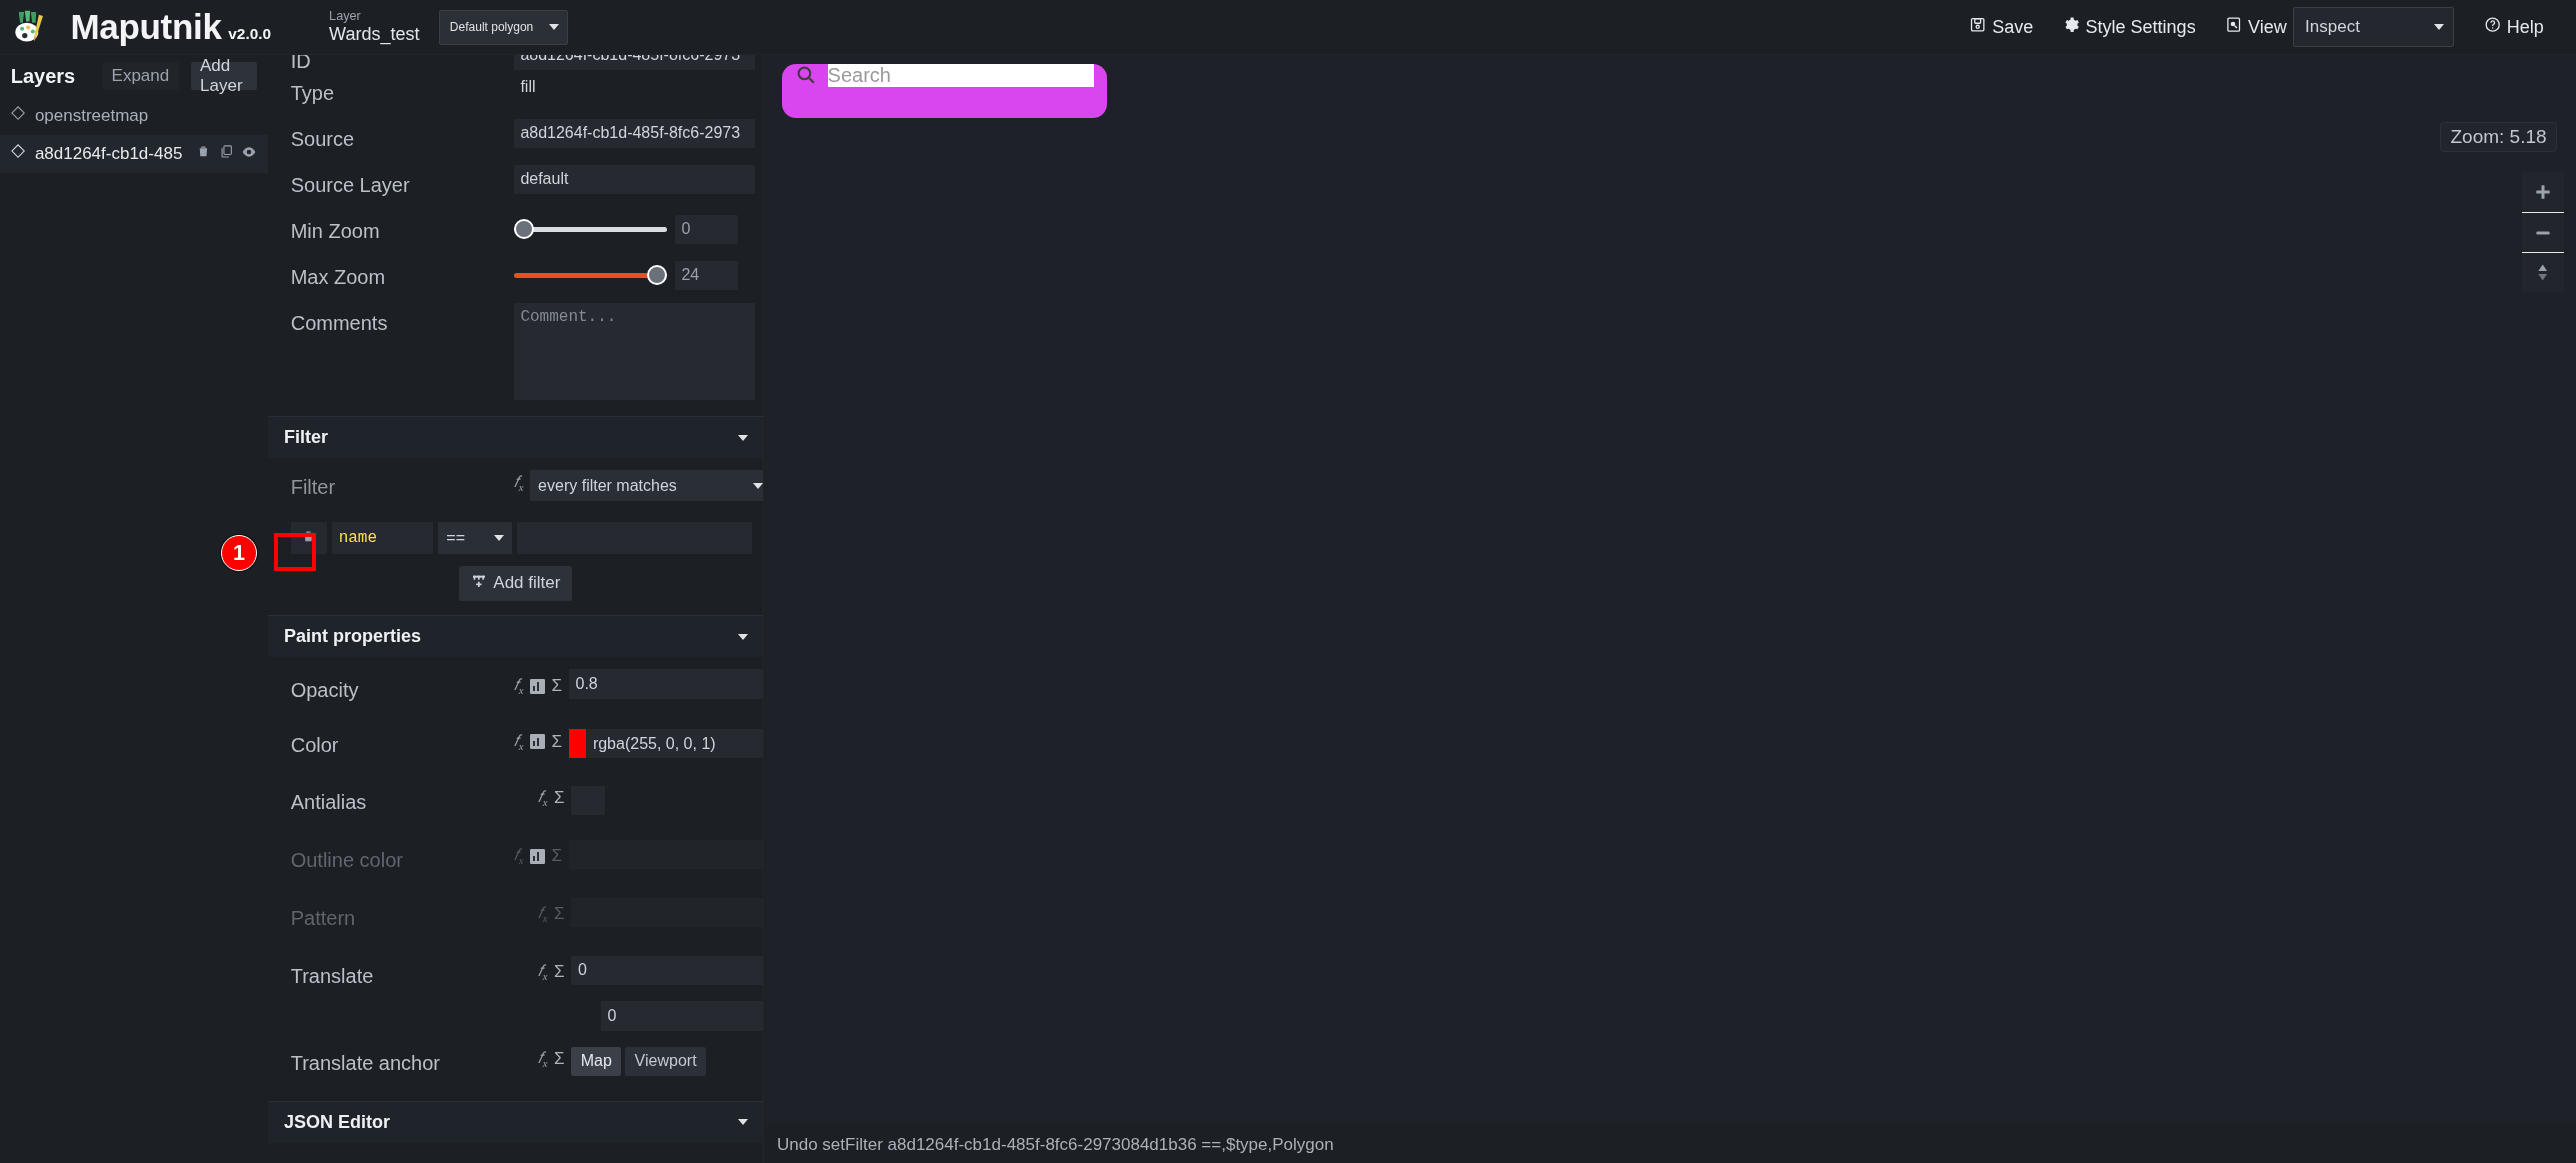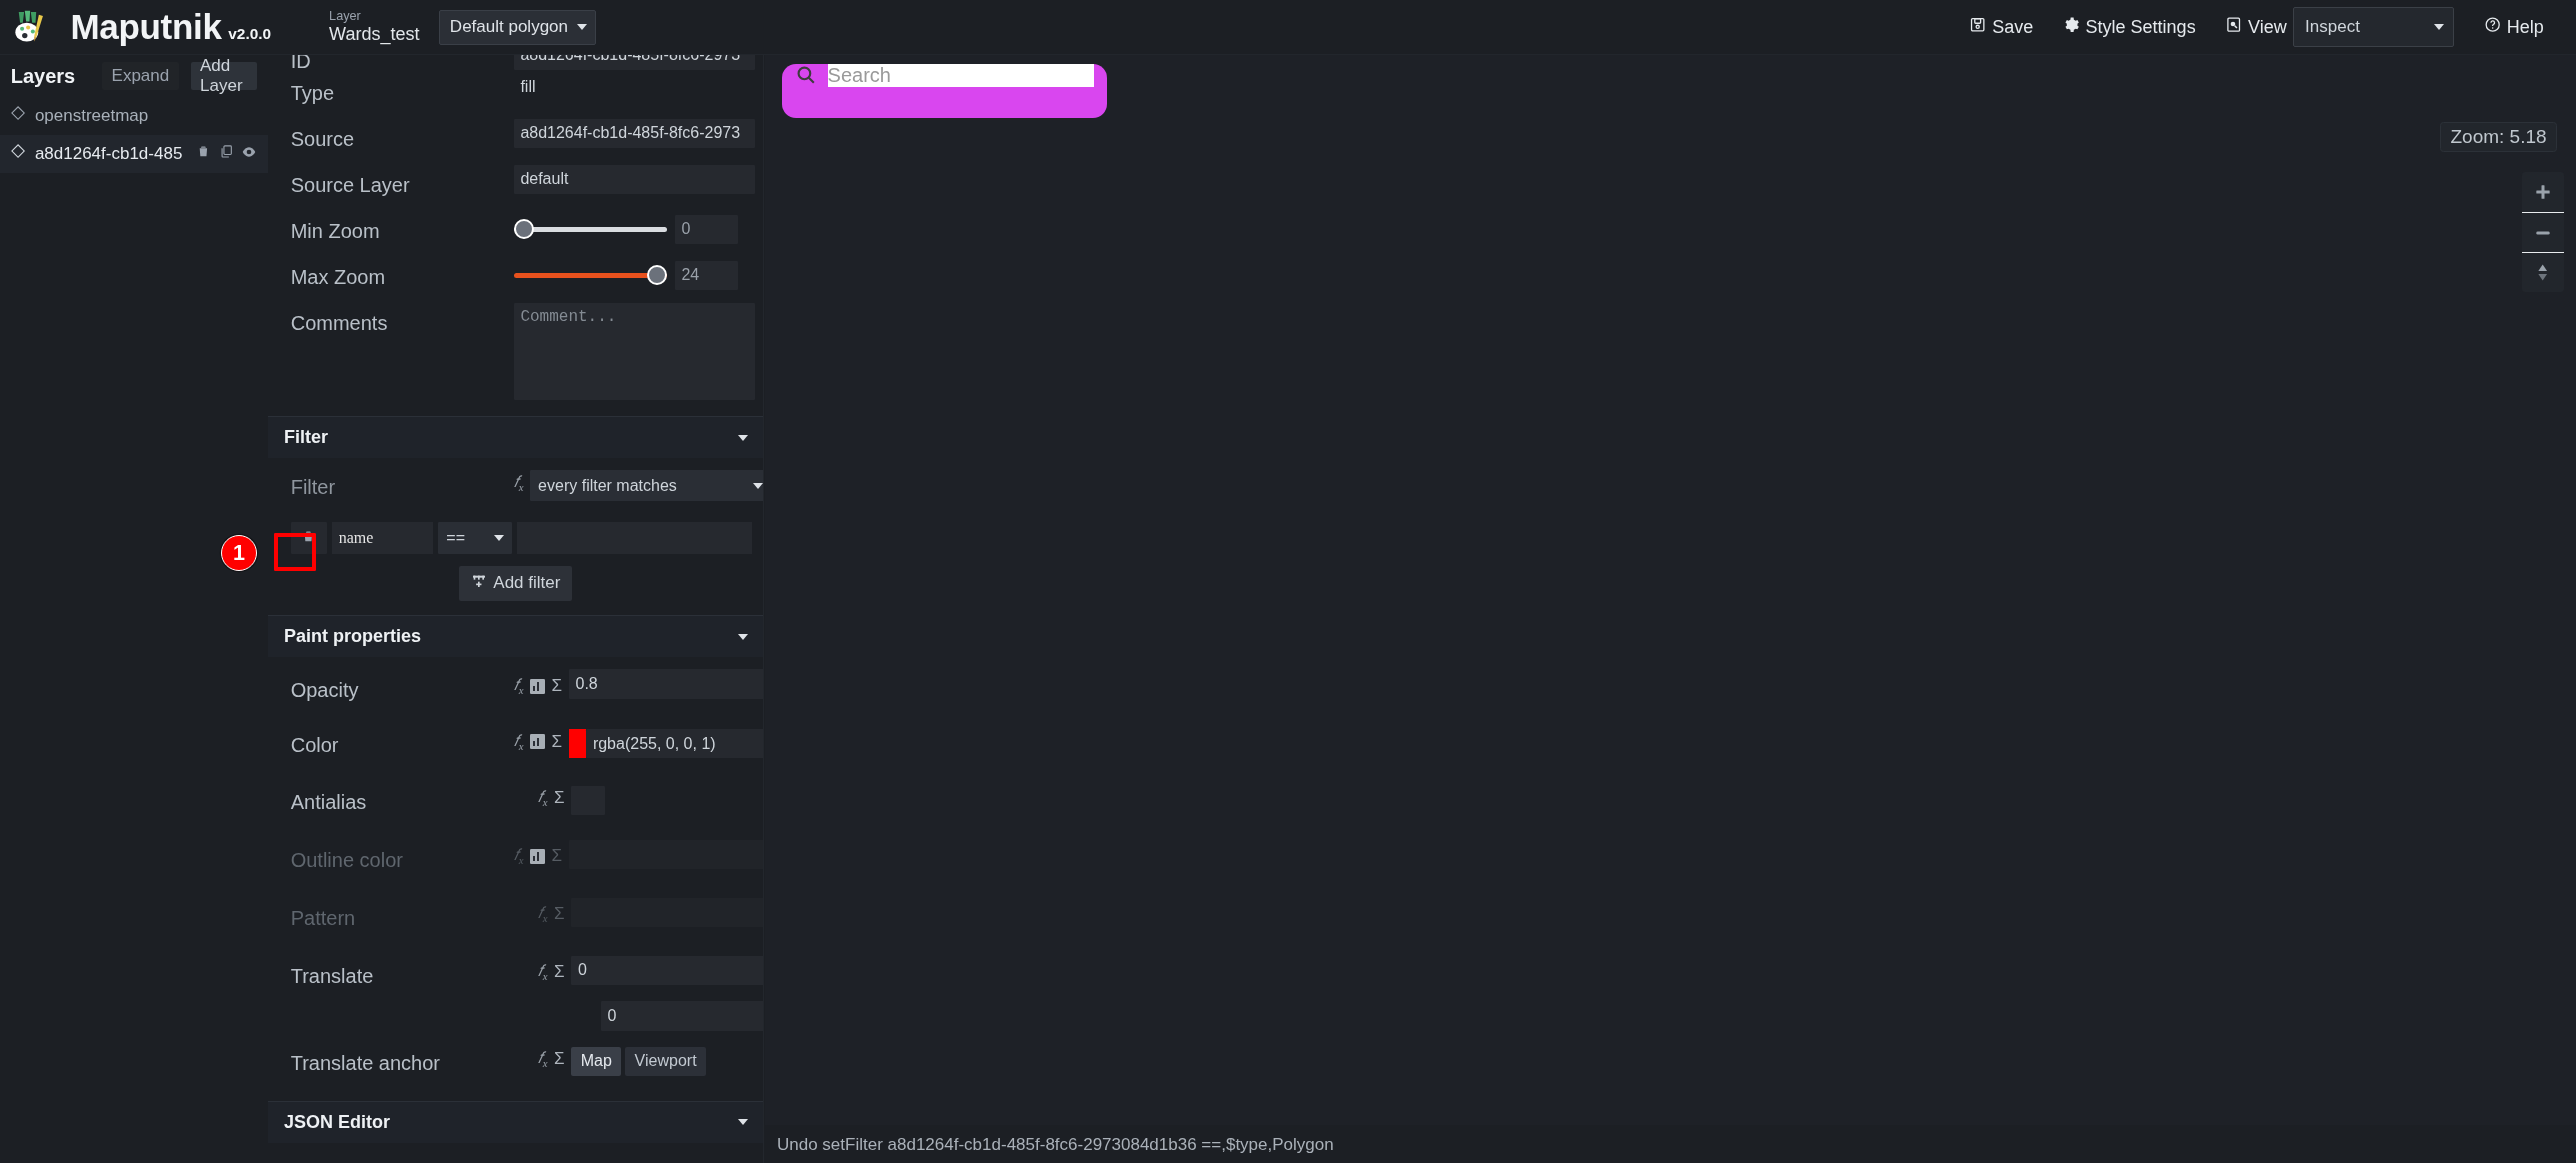--- a/index.html
+++ b/index.html
@@ -23,21 +23,21 @@
   .brand-ver { font-size: 15.4px; font-weight: 700; color: #f2f4f6; margin-left: 6.7px; }
 
   .layer-meta { margin-left: 58px; line-height: 1.05; }
   .layer-meta-label { font-size: 12.7px; color: #9aa2ad; display: block; }
   .layer-meta-value { font-size: 18px; color: #e2e6ea; display: block; margin-top: 1.3px; }
 
   .style-select {
     margin-left: 20px; height: 35px; min-width: 129px;
     background: #2b2f36; border: 0.7px solid #3a3f47; border-radius: 2px;
     display: flex; align-items: center; justify-content: space-between;
-    padding: 0 8px 0 9.4px; color: #dfe3e8; font-size: 17px; gap: 9.4px;
+    padding: 0 8px 0 9.4px; color: #dfe3e8; font-size: 12px; gap: 9.4px;
   }
   .caret-down { width: 0; height: 0; border-left: 5.4px solid transparent; border-right: 5.4px solid transparent; border-top: 6.7px solid #dfe3e8; }
 
   .top-actions { margin-left: auto; display: flex; align-items: center; padding-right: 17.4px; gap: 0; }
   .top-btn {
     display: flex; align-items: center; gap: 5.4px;
     color: #e6eaee; font-size: 18px; padding: 0 14.8px; height: 40px; cursor: pointer;
   }
   .top-btn svg { flex: none; }
   .inspect-select {
@@ -128,21 +128,21 @@
     color: #cfd5db; font-size: 16px; padding: 0 8px; display: flex; align-items: center;
     justify-content: space-between;
   }
   .select-box.small { width: 74px; }
 
   .filter-row { display: flex; align-items: center; gap: 5.4px; padding: 9.4px 10.7px 0 10.7px; }
   .icon-btn {
     width: 36px; height: 32px; background: #26292f; border-radius: 1.3px;
     display: flex; align-items: center; justify-content: center; cursor: pointer;
   }
-  .fieldinp { background: #26292f; border: none; height: 32px; width: 101px; color: #e5e5e5; font-size: 16px; padding: 0 6.7px; font-family: Liberation Serif, serif; }
+  .fieldinp { background: #26292f; border: none; height: 32px; width: 101px; color: #fde047; font-size: 16px; padding: 0 6.7px; font-family: Liberation Mono, monospace; }
   .valinp { background: #26292f; border: none; height: 32px; width: 238px; color: #c9d0d7; font-size: 16px; padding: 0 6.7px; font-family: "Liberation Sans", sans-serif; }
 
   .addfilter-wrap { display: flex; justify-content: center; padding: 12px 10.7px 0 10.7px; }
   .add-filter-btn {
     display: flex; align-items: center; gap: 6.7px; background: #2d3138; border-radius: 2px;
     height: 35px; padding: 0 12px; color: #cfd5db; font-size: 17px; cursor: pointer;
   }
 
   .swatch { width: 17.4px; height: 29.5px; background: #ff0000; flex: none; }
 

